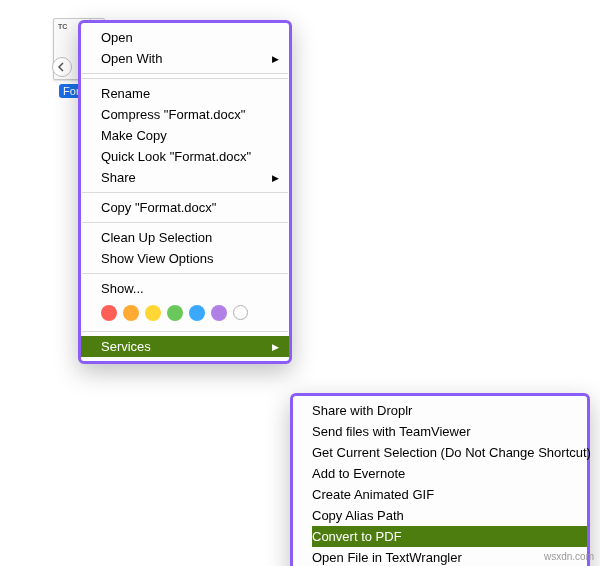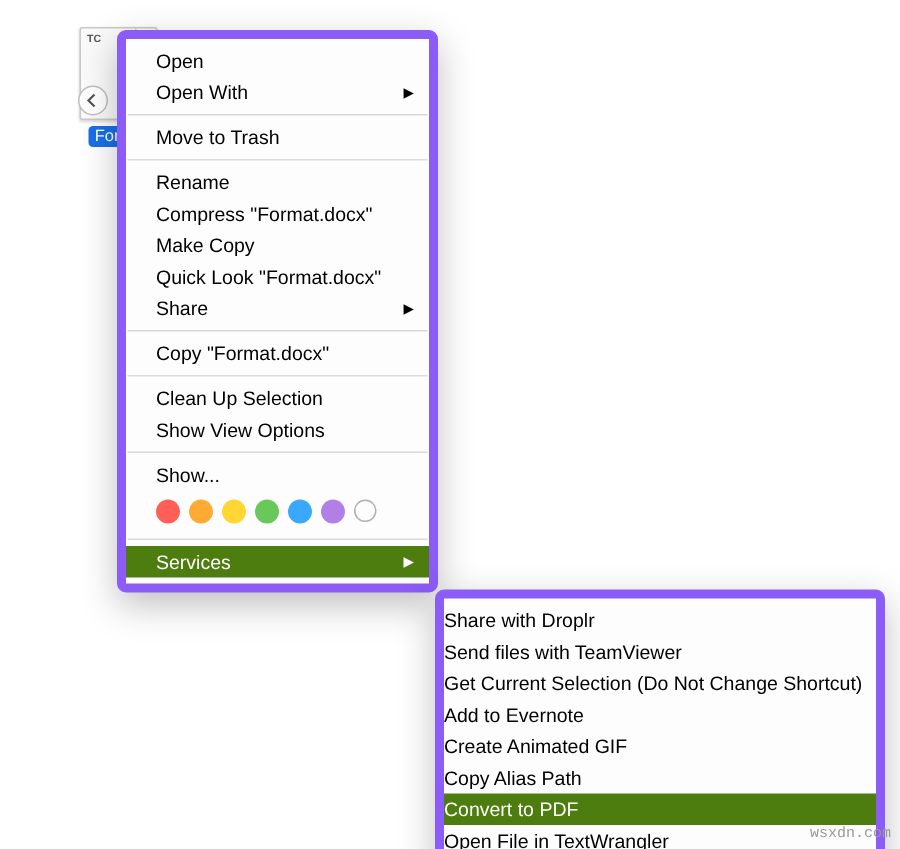--- a/index.html
+++ b/index.html
@@ -74,21 +74,21 @@
     border-radius: 3px;
     max-width: 60px;
     overflow: hidden;
     white-space: nowrap;
   }
 
   
   .menu {
     position: absolute;
     background: #fdfdfd;
-    border: 6px solid #8b5cf6;
+    border: 3px solid #8b5cf6;
     border-radius: 6px;
     box-shadow: 0 8px 24px rgba(0,0,0,.25);
     padding: 4px 0;
     font-size: 13px;
     color: #000;
   }
   .primary-menu {
     top: 20px;
     left: 78px;
     width: 214px;
@@ -124,29 +124,28 @@
     border-radius: 50%;
   }
   .tag-dot.outline { background: transparent; border: 1.5px solid #b0b0b0; width:15px;height:15px;}
 
   
   .sub-menu {
     top: 393px;
     left: 290px;
     width: 300px;
   }
-  .sub-menu .menu-item { padding: 2px 0; }
+  .sub-menu .menu-item { padding: 2px 0; margin-left: 19px; }
 
   .watermark {
     position: absolute;
     right: 6px;
     bottom: 4px;
     font-size: 10px;
     color: #999;
-    font-family: Liberation Mono, monospace;
   }
 </style>
 </head>
 <body>
 
 <div class="desktop">
 
   <div class="file">
     <div class="file-icon">
       <div class="file-corner"></div>
@@ -157,21 +156,20 @@
           </svg>
       </div>
     </div>
     <div class="file-label">Forma</div>
   </div>
 
   <div class="menu primary-menu">
     <div class="menu-item">Open</div>
     <div class="menu-item submenu">Open With</div>
     <div class="sep"></div>
-    <div class="menu-item">Move to Trash</div>
     <div class="sep"></div>
     <div class="menu-item">Rename</div>
     <div class="menu-item">Compress "Format.docx"</div>
     <div class="menu-item">Make Copy</div>
     <div class="menu-item">Quick Look "Format.docx"</div>
     <div class="menu-item submenu">Share</div>
     <div class="sep"></div>
     <div class="menu-item">Copy "Format.docx"</div>
     <div class="sep"></div>
     <div class="menu-item">Clean Up Selection</div>

